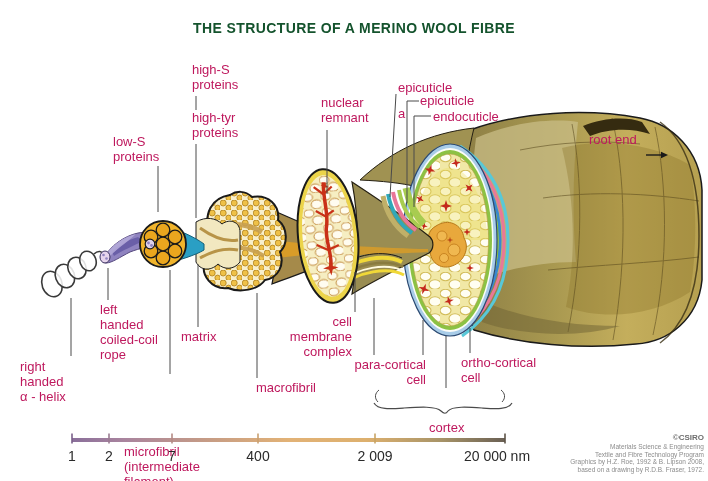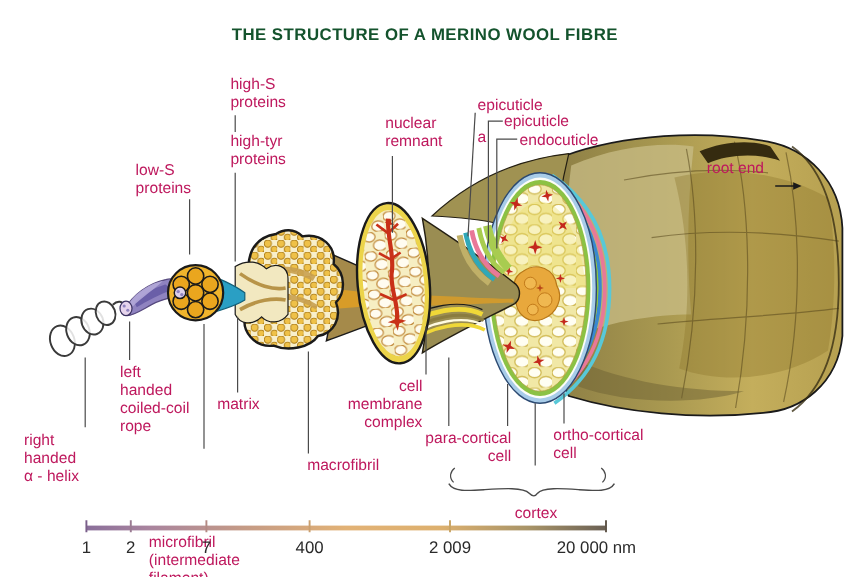--- a/index.html
+++ b/index.html
@@ -288,14 +288,21 @@
 cell</div>
   <div class="lbl" style="left:429px;top:410px;margin-top:10px;">cortex</div>
 
   <span class="tick-lbl" style="left:72px;">1</span>
   <span class="tick-lbl" style="left:109px;">2</span>
   <span class="tick-lbl" style="left:172px;">7</span>
   <span class="tick-lbl" style="left:258px;">400</span>
   <span class="tick-lbl" style="left:375px;">2 009</span>
   <span class="tick-lbl" style="left:497px;">20 000 nm</span>
 
+  <div class="credits">
+    <div class="cr">©CSIRO</div>
+    <div class="ln">Materials Science &amp; Engineering</div>
+    <div class="ln">Textile and Fibre Technology Program</div>
+    <div class="ln">Graphics by H.Z. Roe, 1992 &amp; B. Lipson 2008,</div>
+    <div class="ln">based on a drawing by R.D.B. Fraser, 1972.</div>
+  </div>
 
 </div>
 
 </body></html>

